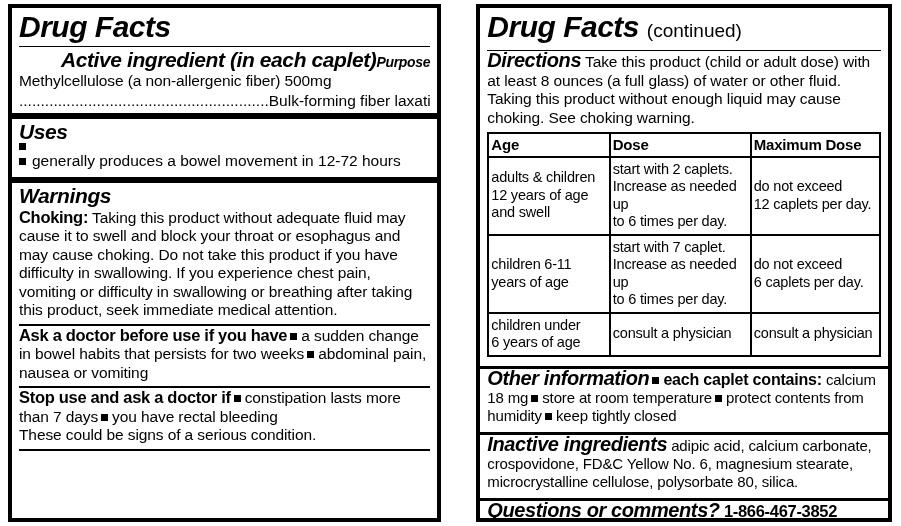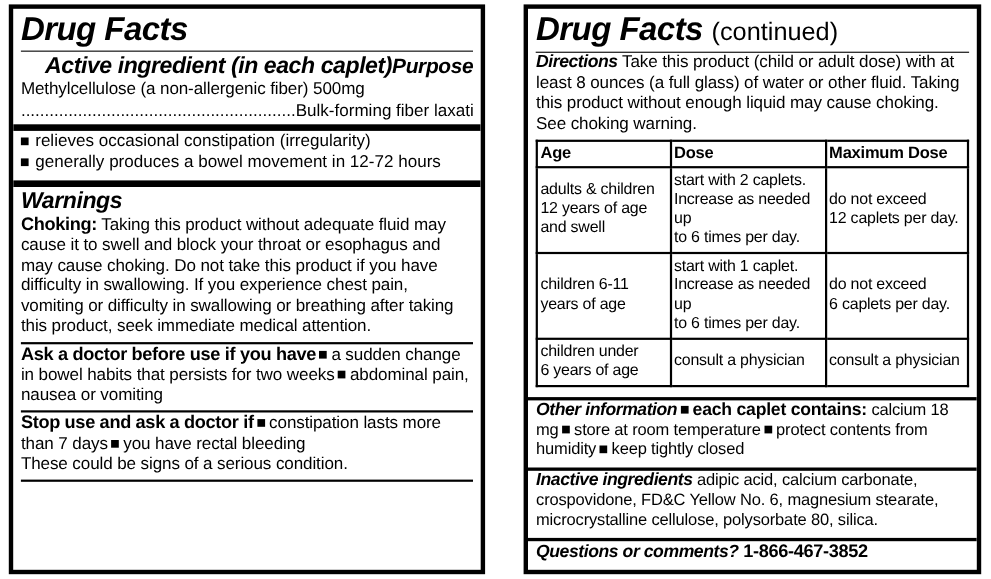--- a/index.html
+++ b/index.html
@@ -44,40 +44,40 @@
     font-style: italic;
     font-size: 30px;
     line-height: 34px;
     letter-spacing: -0.5px;
     font-stretch: condensed;
     padding-top: 2px;
   }
   .title .cont {
     font-style: normal;
     font-weight: 400;
-    font-size: 23px;
+    font-size: 19px;
     letter-spacing: 0;
   }
 
   .sec-head {
     font-weight: 700;
     font-style: italic;
     font-size: 21px;
     line-height: 25px;
     letter-spacing: -0.4px;
   }
   .sec-head-row {
     display: flex;
     justify-content: flex-end;
     align-items: baseline;
   }
   .purpose {
     font-weight: 700;
     font-style: italic;
-    font-size: 19px;
+    font-size: 14px;
     letter-spacing: -0.3px;
   }
 
   .body {
     font-size: 15.5px;
     line-height: 18.5px;
     letter-spacing: -0.1px;
   }
   .body-sm {
     font-size: 15px;
@@ -124,21 +124,21 @@
   }
   .run-head {
     font-weight: 700;
     font-size: 16.5px;
     letter-spacing: -0.3px;
   }
 
   .sec-head-inline {
     font-weight: 700;
     font-style: italic;
-    font-size: 16px;
+    font-size: 20px;
     letter-spacing: -0.4px;
   }
 
   
   .tri-row {
     position: relative;
     height: 0;
   }
   .tri {
     position: absolute;
@@ -198,23 +198,23 @@
         <span class="sec-head">Active ingredient (in each caplet)</span>
         <span class="purpose">Purpose</span>
       </div>
       <div class="body">Methylcellulose (a non-allergenic fiber) 500mg</div>
       <div class="dots"><span>..........................................................</span><span>Bulk-forming fiber laxative</span></div>
     </div>
 
     <div class="rule-thick"></div>
 
     <div class="pad">
+      <div class="sec-head">Uses</div>
       <div class="bullet-line">
         <span class="sq"></span>
-        <span>relieves occasional constipation (irregularity)</span>
       </div>
       <div class="bullet-line">
         <span class="sq"></span>
         <span>generally produces a bowel movement in 12-72 hours</span>
       </div>
       <div class="spacer-4"></div>
     </div>
 
     <div class="rule-thick"></div>
 
@@ -279,21 +279,21 @@
             <div>do not exceed</div>
             <div>12 caplets per day.</div>
           </td>
         </tr>
         <tr>
           <td>
             <div>children 6-11</div>
             <div>years of age</div>
           </td>
           <td>
-            <div>start with 1 caplet.</div>
+            <div>start with 7 caplet.</div>
             <div>Increase as needed up</div>
             <div>to 6 times per day.</div>
           </td>
           <td>
             <div>do not exceed</div>
             <div>6 caplets per day.</div>
           </td>
         </tr>
         <tr>
           <td>

